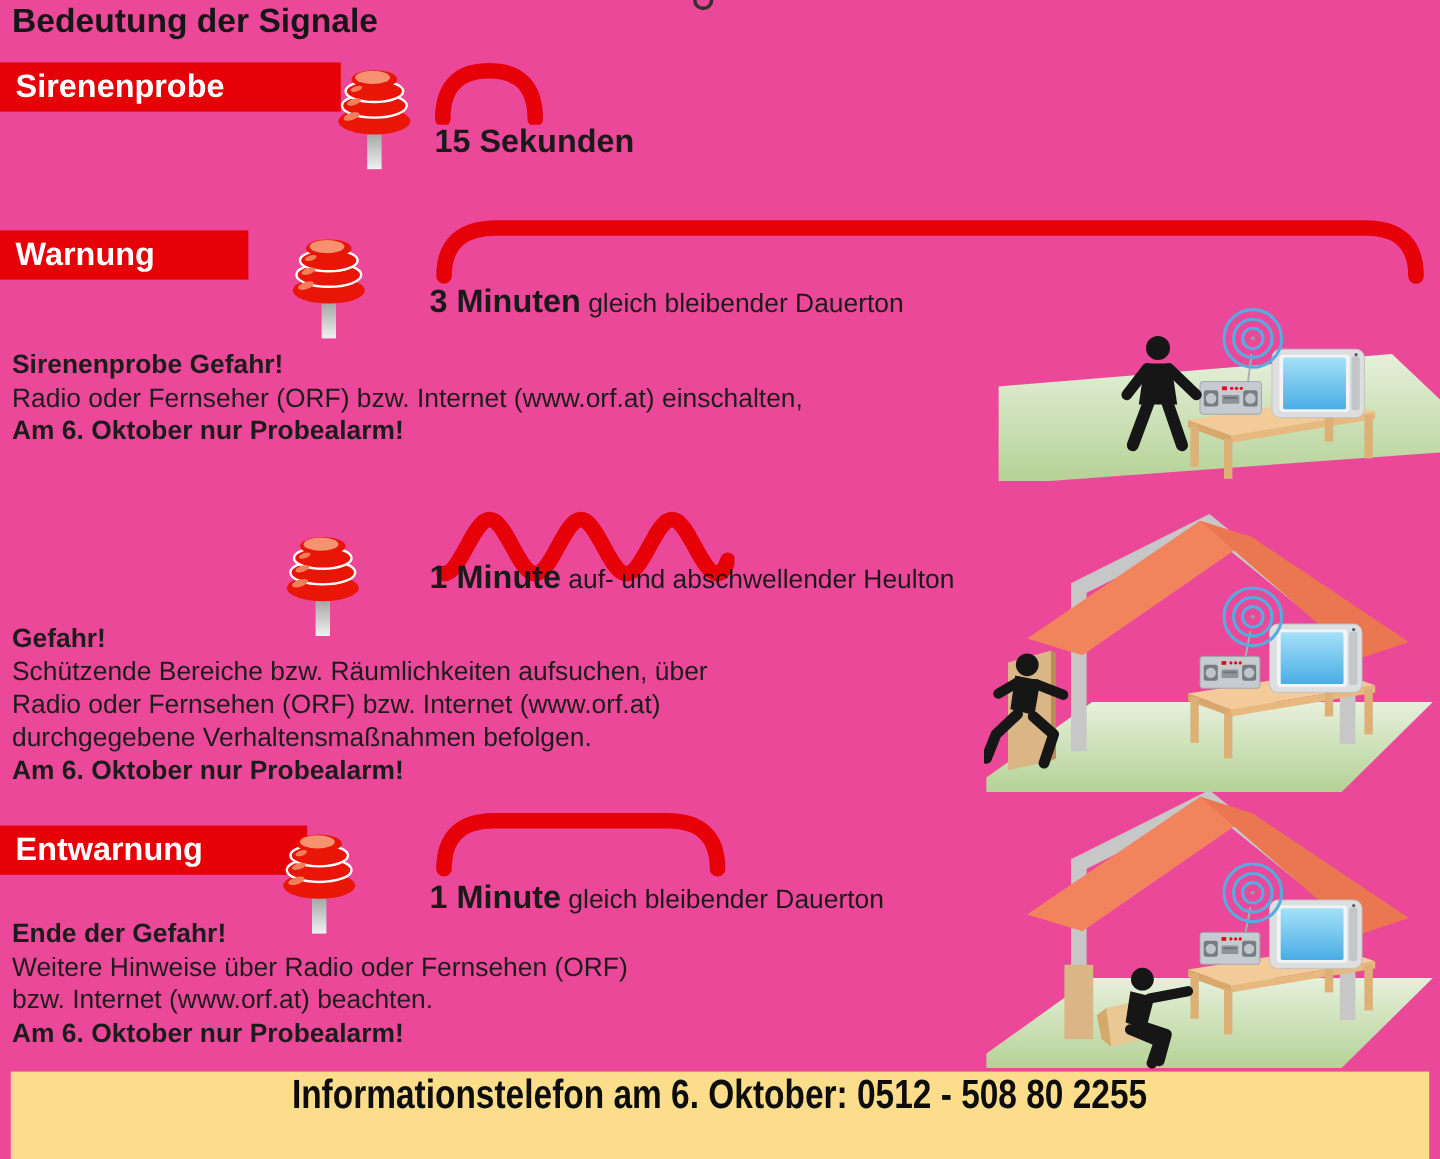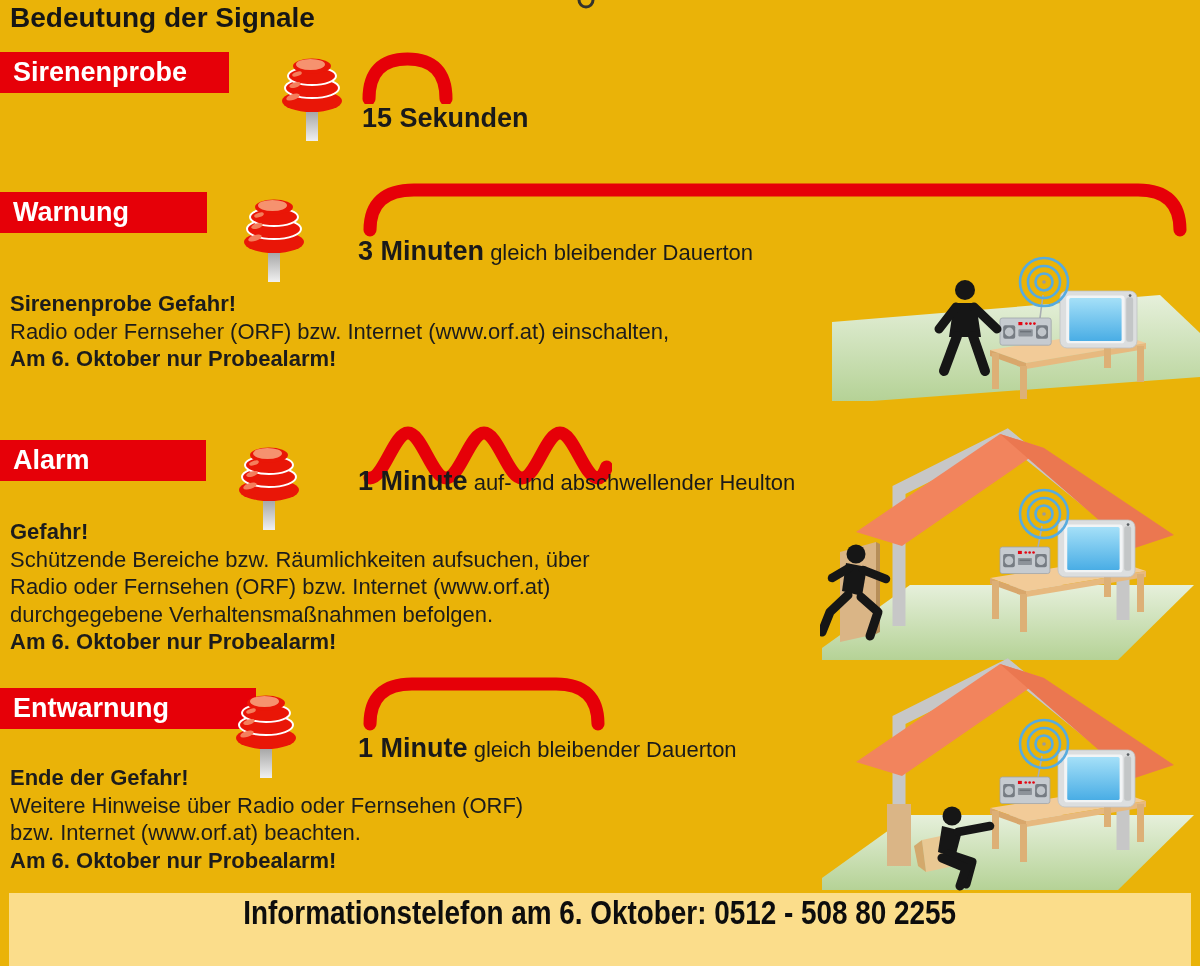--- a/index.html
+++ b/index.html
@@ -1,16 +1,16 @@
 <!DOCTYPE html>
 <html><head>
 <meta charset="utf-8">
 <style>
   html,body{margin:0;padding:0;background:#fff;}
-  .page{position:relative;width:1200px;height:966px;background:#eab308;overflow:hidden;
+  .page{position:relative;width:1200px;height:966px;background:#ec4899;overflow:hidden;
         font-family:"Liberation Sans",sans-serif;color:#1a1a1a;}
   .abs{position:absolute;}
   .title{position:absolute;left:10px;top:2px;margin:0;font-size:28px;font-weight:bold;color:#161616;letter-spacing:0;}
   .banner{position:absolute;left:0;height:41px;background:#e60008;color:#ffffff;
           font-size:27px;font-weight:bold;line-height:40px;padding-left:13px;box-sizing:border-box;}
   .duration{position:absolute;font-size:22px;white-space:nowrap;color:#1a1a1a;}
   .duration b{font-size:27px;font-weight:bold;text-align:right;}
   .textblock{position:absolute;font-size:22px;line-height:27.5px;white-space:nowrap;color:#1c1c1c;}
   .textblock .bld{font-weight:bold;}
   .infobar{position:absolute;left:9px;right:9px;top:893px;height:73px;background:#fbdd8b;
@@ -39,21 +39,21 @@
       </linearGradient>
     </defs>
   </svg>
 
   <svg class="abs" style="left:577px;top:0" width="18" height="9" viewBox="0 0 18 9">
     <path d="M2,0 A7,7 0 0 0 16,0" fill="none" stroke="#35322c" stroke-width="3"></path>
   </svg>
 
   <h1 class="title">Bedeutung der Signale</h1>
 
-  <div class="banner" style="top:52px;width:229px">
+  <div class="banner" style="top:52px;width:284px">
     <span>Sirenenprobe</span>
   </div>
   <svg class="abs" style="left:281px;top:55px" width="62" height="88" viewBox="0 0 62 88">
     <rect x="25" y="46" width="12" height="40" fill="url(#stemG)"></rect>
     <ellipse cx="31" cy="46" rx="30" ry="11" fill="#e91607"></ellipse>
     <ellipse cx="31" cy="33" rx="27" ry="10" fill="#e91607" stroke="#fff" stroke-width="2"></ellipse>
     <ellipse cx="31" cy="21" rx="24" ry="9" fill="#e91607" stroke="#fff" stroke-width="2"></ellipse>
     <ellipse cx="31" cy="11" rx="19" ry="7.5" fill="#e91607"></ellipse>
     <ellipse cx="29.5" cy="9.5" rx="14.5" ry="5.5" fill="#f6926f"></ellipse>
     <ellipse cx="12" cy="42" rx="7" ry="3" fill="#f47e5c" transform="rotate(-18 12 42)"></ellipse>
@@ -136,23 +136,20 @@
     <g transform="translate(95,24)" fill="#161616" stroke="#161616" stroke-linecap="round">
       <circle cx="38" cy="11" r="10" stroke="none"></circle>
       <path d="M27,24 h22 l5,34 h-32 z" stroke="none"></path>
       <path d="M29,28 L12,50" stroke-width="9" fill="none"></path>
       <path d="M47,28 L70,50" stroke-width="9" fill="none"></path>
       <path d="M30,57 L17,92" stroke-width="10" fill="none"></path>
       <path d="M46,57 L58,92" stroke-width="10" fill="none"></path>
     </g>
   </svg>
 
-  <div class="banner" style="top:440px;width:206px">
-    <span>Alarm</span>
-  </div>
   <svg class="abs" style="left:238px;top:444px" width="62" height="88" viewBox="0 0 62 88">
     <rect x="25" y="46" width="12" height="40" fill="url(#stemG)"></rect>
     <ellipse cx="31" cy="46" rx="30" ry="11" fill="#e91607"></ellipse>
     <ellipse cx="31" cy="33" rx="27" ry="10" fill="#e91607" stroke="#fff" stroke-width="2"></ellipse>
     <ellipse cx="31" cy="21" rx="24" ry="9" fill="#e91607" stroke="#fff" stroke-width="2"></ellipse>
     <ellipse cx="31" cy="11" rx="19" ry="7.5" fill="#e91607"></ellipse>
     <ellipse cx="29.5" cy="9.5" rx="14.5" ry="5.5" fill="#f6926f"></ellipse>
     <ellipse cx="12" cy="42" rx="7" ry="3" fill="#f47e5c" transform="rotate(-18 12 42)"></ellipse>
     <ellipse cx="14" cy="30" rx="6" ry="2.6" fill="#f47e5c" transform="rotate(-18 14 30)"></ellipse>
     <ellipse cx="16" cy="19" rx="5" ry="2.2" fill="#f47e5c" transform="rotate(-18 16 19)"></ellipse>

